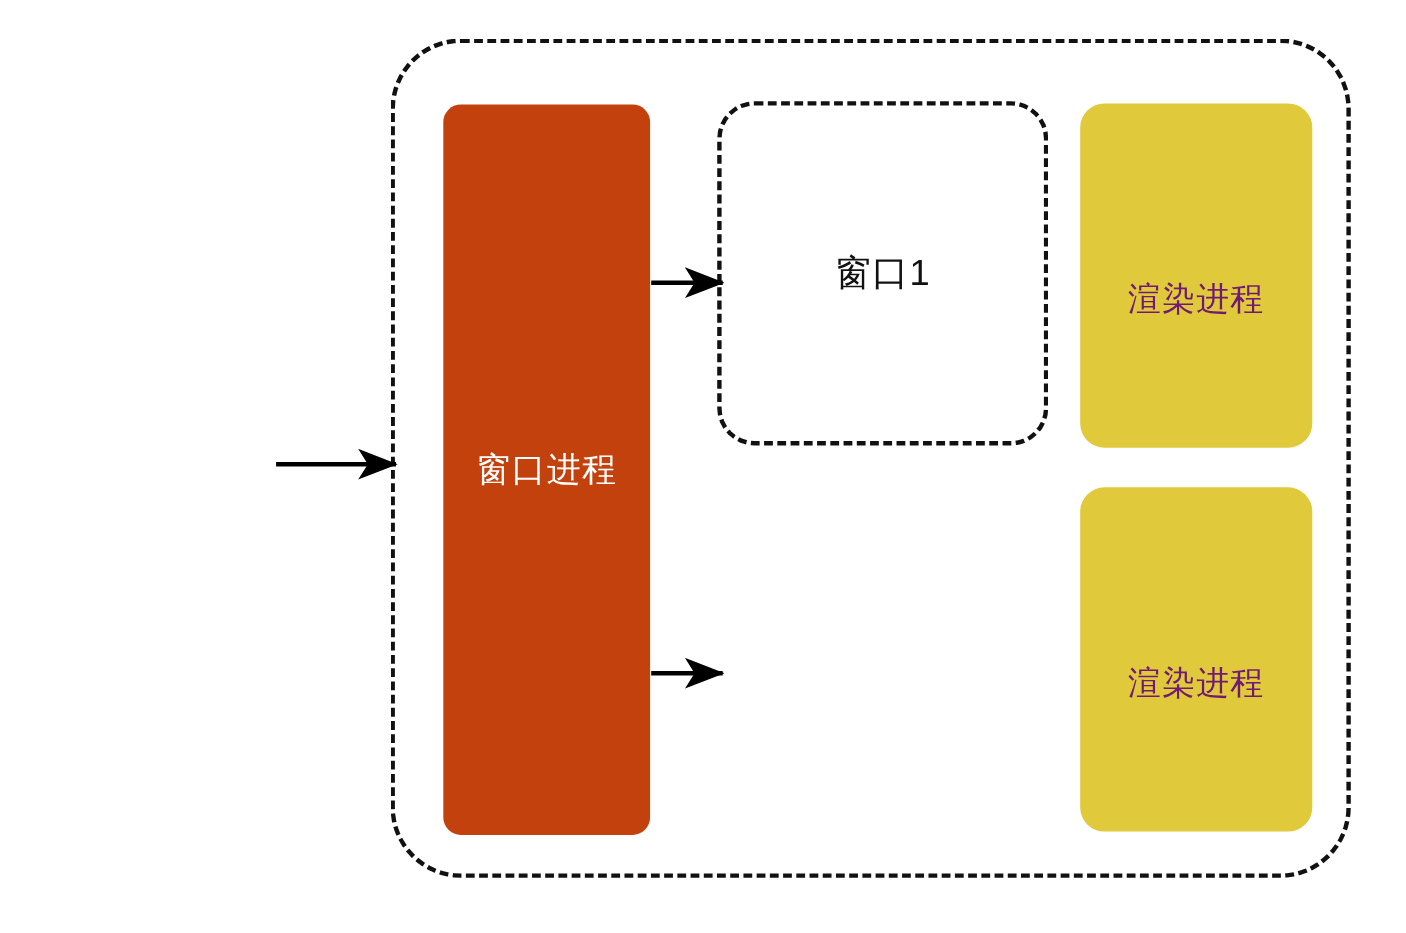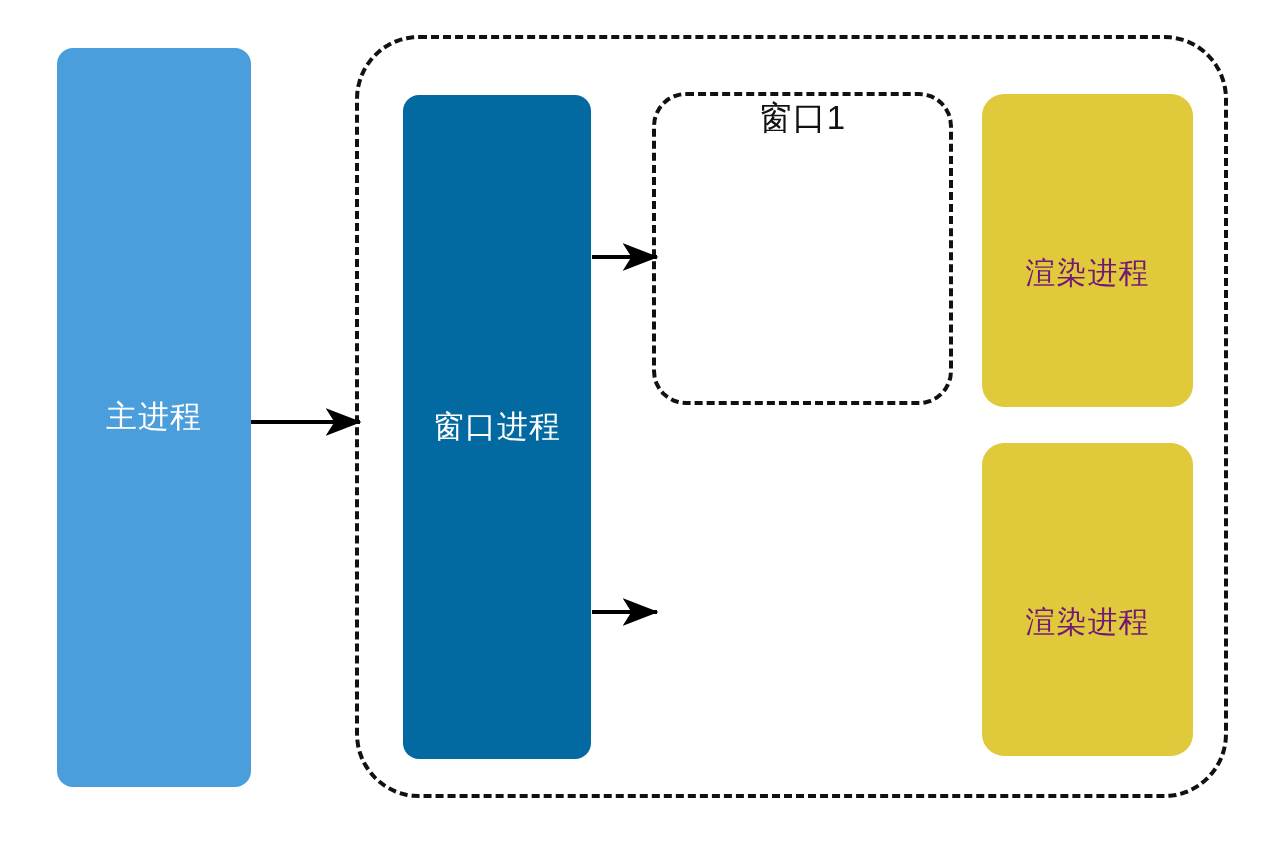--- a/index.html
+++ b/index.html
@@ -45,21 +45,21 @@
     color: #ffffff;
     font-size: 31px;
     letter-spacing: 1px;
   }
 
   .box-window-proc {
     left: 403px;
     top: 95px;
     width: 188px;
     height: 664px;
-    background: #0369a1;
+    background: #c2410c;
     border-radius: 16px;
   }
   .box-window-proc .node-label {
     color: #ffffff;
     font-size: 31px;
     letter-spacing: 1px;
   }
 
   .box-render {
     width: 211px;
@@ -91,20 +91,21 @@
 
   .dashed-window {
     position: absolute;
     left: 652px;
     width: 301px;
     border: 4px dashed #111111;
     border-radius: 34px;
     box-sizing: border-box;
     background: transparent;
     display: flex;
+    align-items: center;
     justify-content: center;
   }
   .dashed-window-1 { top: 92px;  height: 313px; }
   .dashed-window-2 { top: 450px; height: 303px; }
   .dashed-window .node-label {
     color: #111111;
     font-size: 33px;
     letter-spacing: 1px;
   }
 
@@ -127,23 +128,20 @@
     color: #b9b9b9;
     letter-spacing: 1px;
     white-space: nowrap;
   }
 </style>
 </head>
 <body>
 
 <div id="canvas">
 
-  <div class="node box-main">
-    <span class="node-label">主进程</span>
-  </div>
 
   <div class="dashed-outer"></div>
 
   <div class="node box-window-proc">
     <span class="node-label">窗口进程</span>
   </div>
 
   <div class="dashed-window dashed-window-1">
     <span class="node-label">窗口1</span>
   </div>

